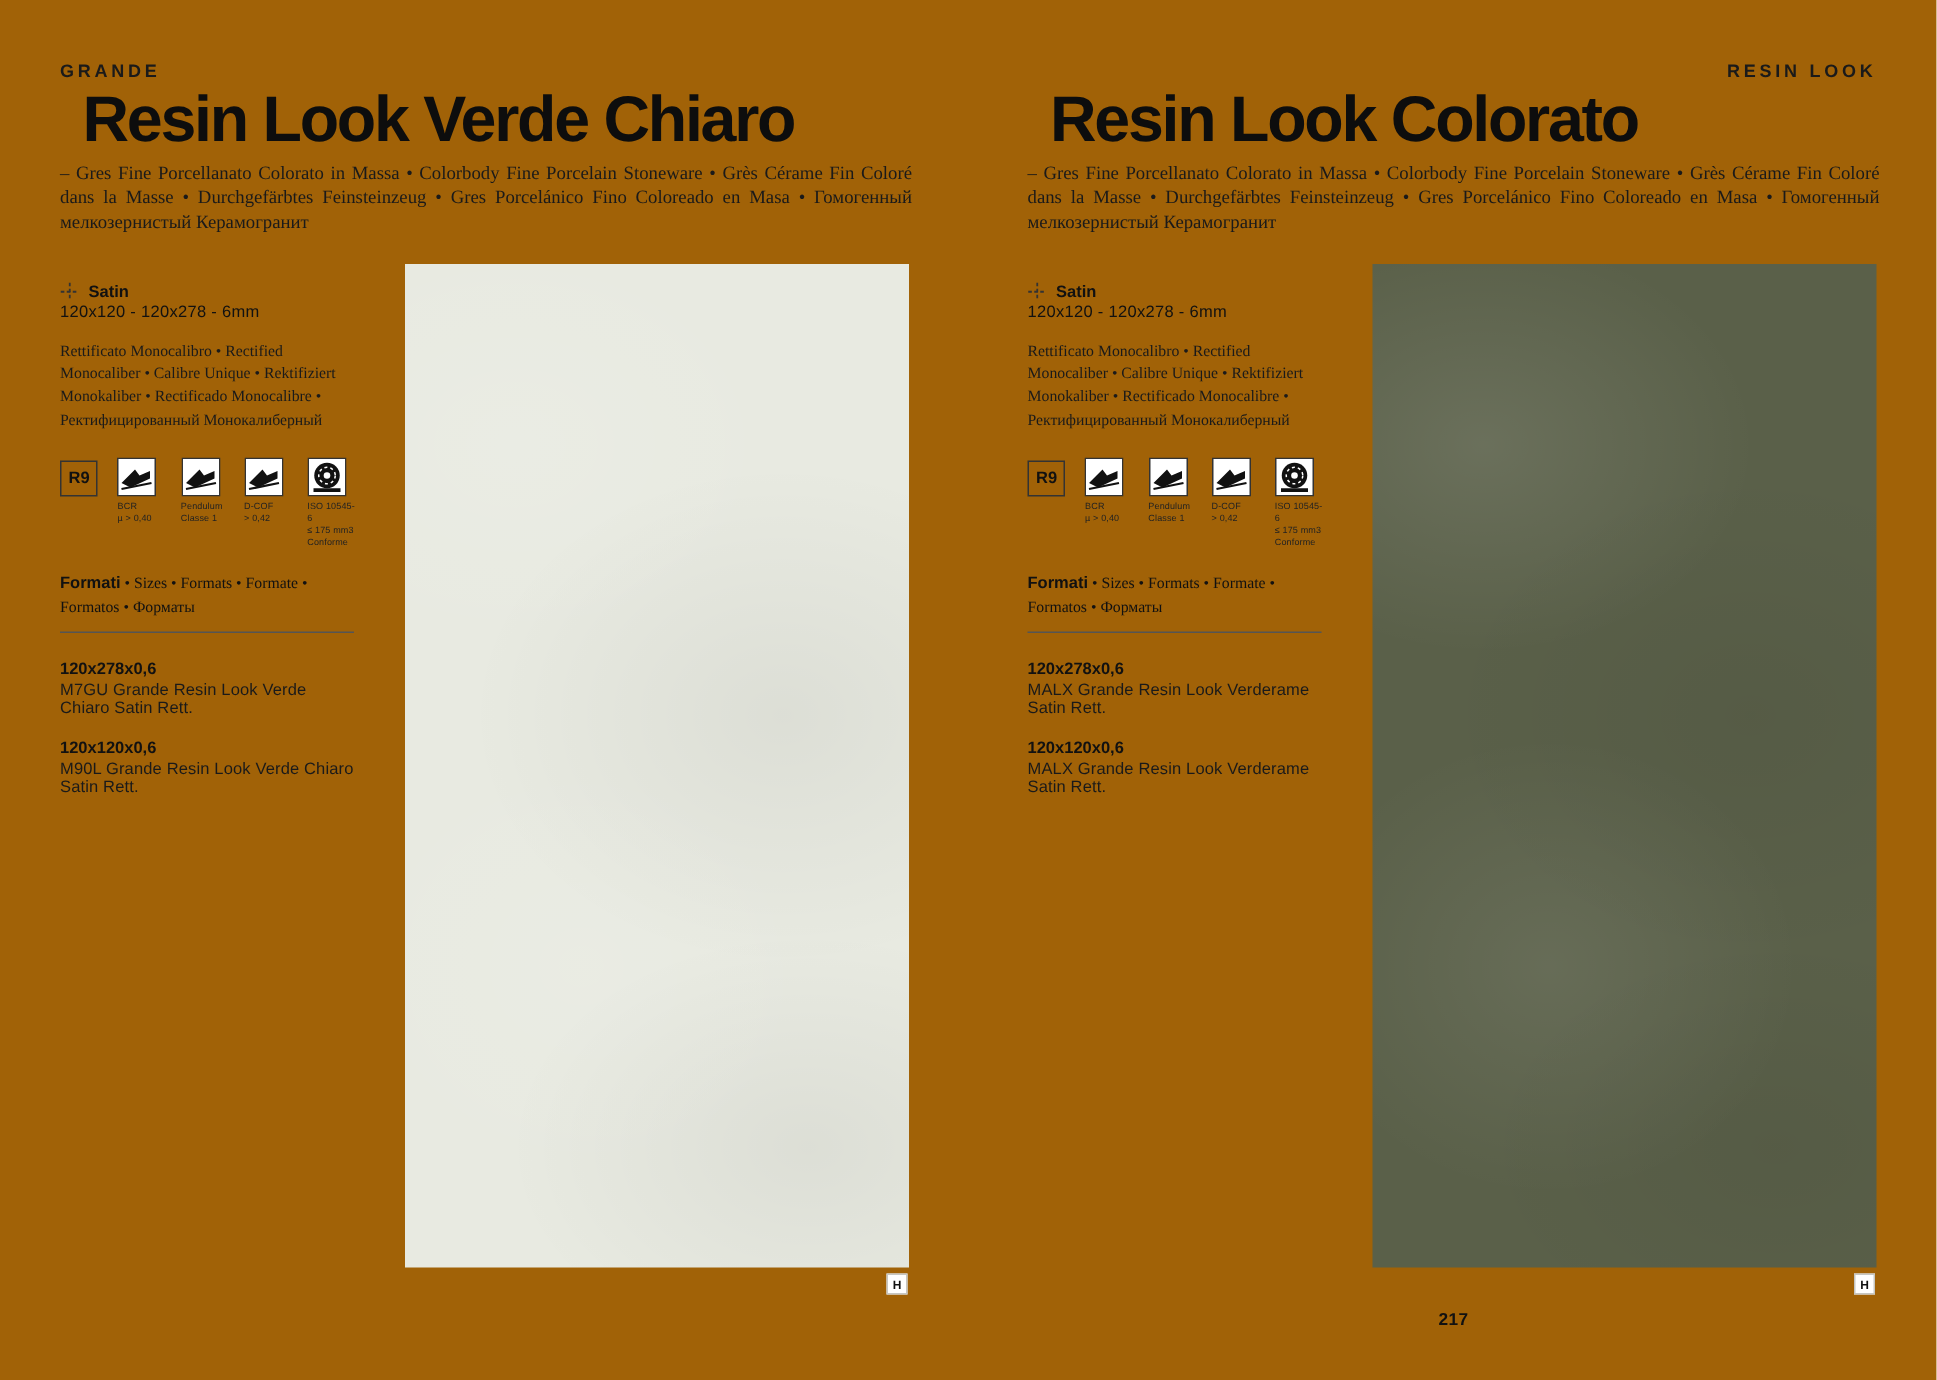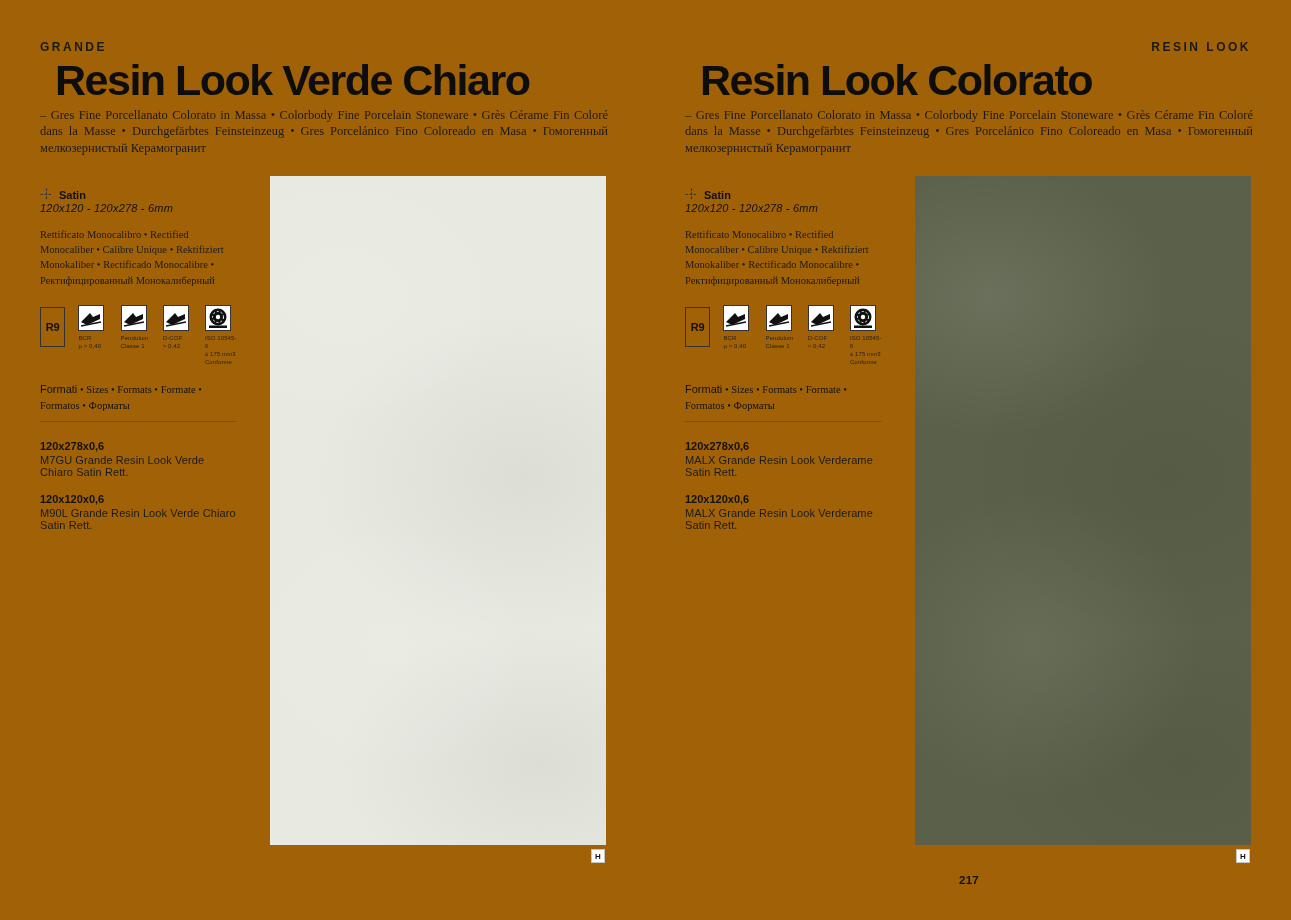--- a/index.html
+++ b/index.html
@@ -20,33 +20,33 @@
   .subtitle { position:absolute; top:107px; left:0; width:568px;
     font-family:"Liberation Serif", serif; font-size:12.5px; line-height:1.3;
     text-align:justify; color:#1a1a1a; }
 
   .sidebar { position:absolute; top:176px; left:0; width:198px;margin-top:12px; }
 
   .finish-row { display:flex; align-items:center; gap:6px; margin-bottom:1px; }
   .finish-label { font-size:11px; font-weight:bold; }
   .reg-icon { width:13px; height:13px; }
 
-  .sizes-line { font-size:11px; letter-spacing:.2px; margin-bottom:13px;font-style:italic; }
+  .sizes-line { font-size:11px; letter-spacing:.2px; margin-bottom:13px; }
 
   .rectified { font-family:"Liberation Serif", serif; font-size:10.5px; line-height:1.45; color:#1a1a1a; margin-bottom:17px; }
 
   .certs { display:flex; align-items:flex-start; gap:9px; margin-bottom:16px; min-height:44px; }
-  .slip-badge { width:26px; height:40px; border:1px solid #333; display:flex; align-items:center; justify-content:center;
+  .slip-badge { width:26px; height:24px; border:1px solid #333; display:flex; align-items:center; justify-content:center;
     font-size:11px; font-weight:bold; margin-right:4px; margin-top:2px; }
   .cert { display:flex; flex-direction:column; align-items:flex-start; width:34px; }
   .cert svg { width:26px; height:26px; display:block; }
   .cert-caption { font-size:6px; line-height:1.35; margin-top:3px; white-space:pre-line; color:#222; letter-spacing:.1px; }
 
   .formats-heading { font-size:11px; margin-bottom:7px; line-height:1.45; }
-  .formats-heading .bold-part { font-weight:normal; }
+  .formats-heading .bold-part { font-weight:bold; }
   .formats-heading .rest-part { font-family:"Liberation Serif", serif; font-size:10.5px; }
 
   .rule { border:0; border-top:1px solid #555; width:196px; margin:0 0 18px 0; }
 
   .format-entry { margin-bottom:15px; }
   .format-size { font-size:11px; font-weight:bold; margin-bottom:2px; }
   .format-code { font-size:11px; color:#1a1a1a; letter-spacing:.1px; }
 
   .tile { position:absolute; top:176px; left:230px; width:336px; height:669px; }
   .tile::after { content:""; position:absolute; inset:0;

